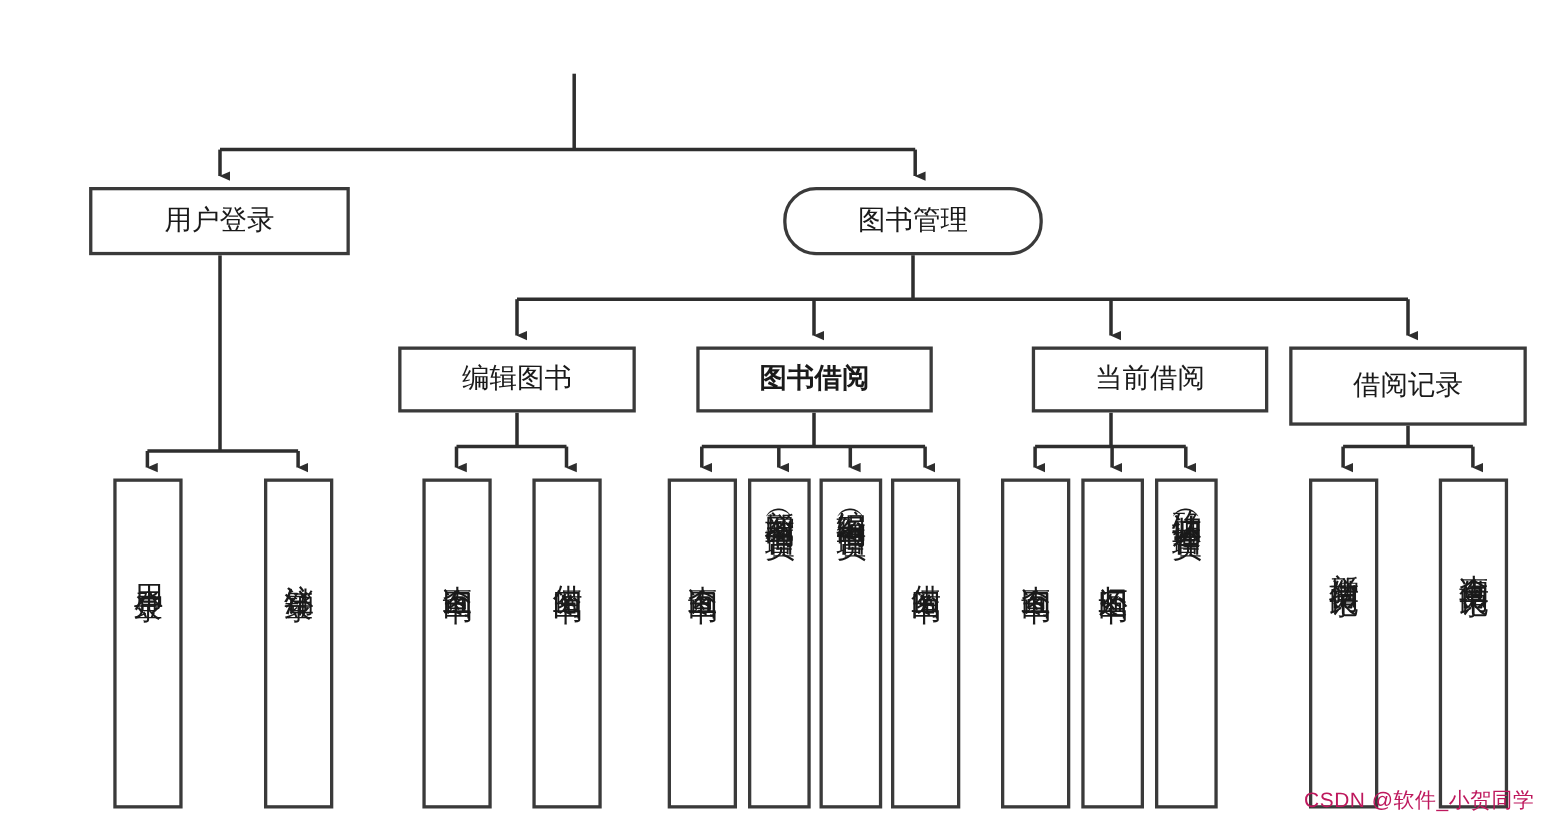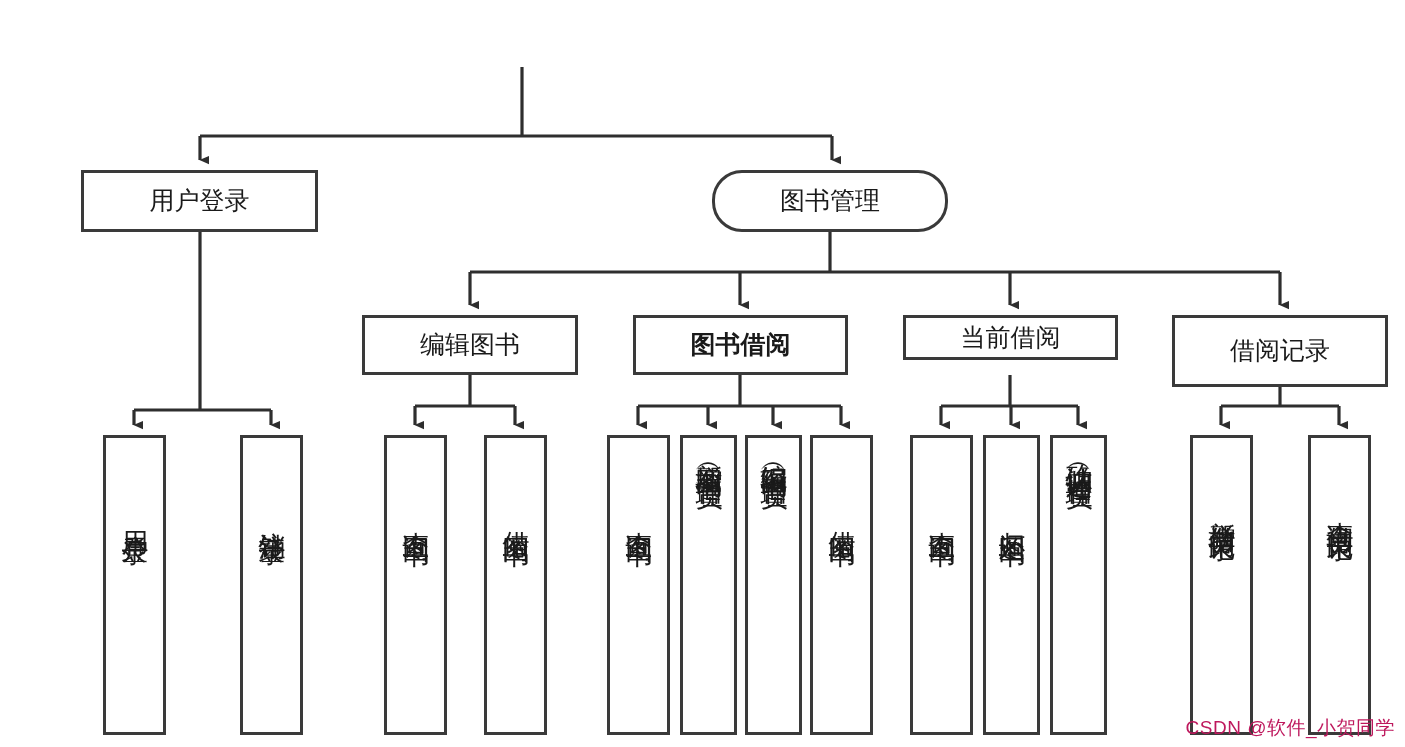--- a/index.html
+++ b/index.html
@@ -138,21 +138,21 @@
         <span class="node-label">图书管理</span>
       </div>
     </div>
   <div id="level3-layer">
       <div class="node horizontal" style="left: 362px; top: 315px; width: 216px; height: 60px;">
         <span class="node-label">编辑图书</span>
       </div>
       <div class="node horizontal" style="left: 633px; top: 315px; width: 215px; height: 60px; font-weight: bold;">
         <span class="node-label">图书借阅</span>
       </div>
-      <div class="node horizontal" style="left: 903px; top: 315px; width: 215px; height: 45px;">
+      <div class="node horizontal" style="left: 938px; top: 315px; width: 215px; height: 60px;">
         <span class="node-label">当前借阅</span>
       </div>
       <div class="node horizontal" style="left: 1172px; top: 315px; width: 216px; height: 72px;">
         <span class="node-label">借阅记录</span>
       </div>
     </div>
   <div id="leaf-layer">
       <div class="node vertical mid" style="left: 103px; top: 435px; width: 63px; height: 300px;">
         <span class="node-label">用户登录</span>
       </div>

